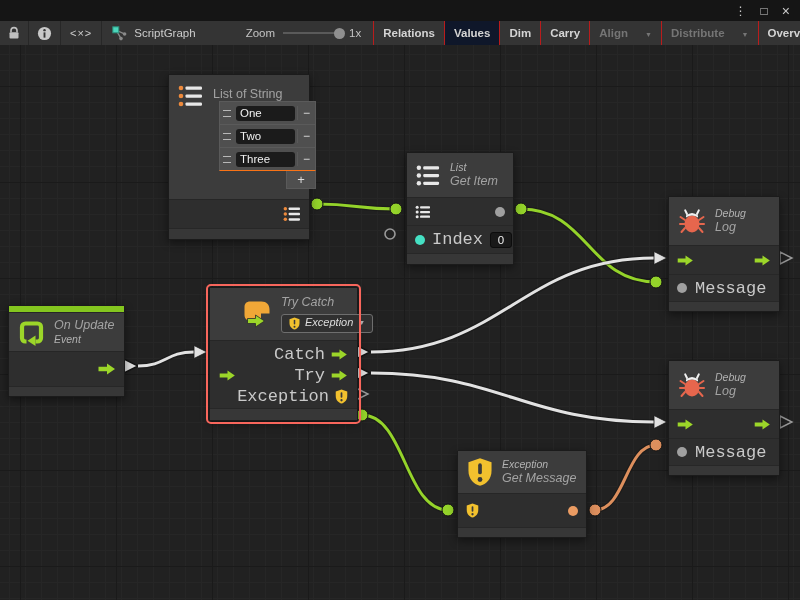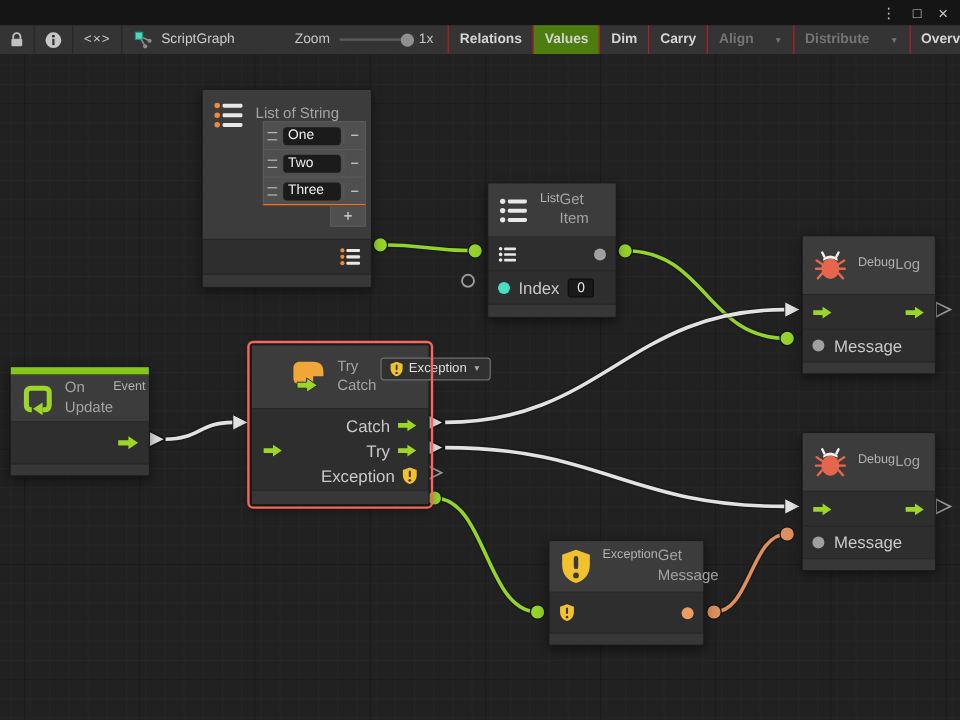--- a/index.html
+++ b/index.html
@@ -16,21 +16,21 @@
   .winctrl span{cursor:default;line-height:1;}
 
   
   .toolbar{position:absolute;left:0;top:21px;width:800px;height:24px;background:#343434;
            border-bottom:1px solid #1e1e1e;display:flex;align-items:stretch;
            font-size:11.5px;color:#d4d4d4;}
   .tbtn{display:flex;align-items:center;justify-content:center;padding:0 9px;
         border-right:1px solid #272727;white-space:nowrap;}
   .tbtn.icon-only{padding:0 8px;}
   .tb-group{display:flex;align-items:center;gap:7px;padding:0 10px;border-right:1px solid #272727;}
-  .tbtn.active{background:#4d7c0f;}
+  .tbtn.active{background:#0f172a;}
   .tbtn.disabled{color:#757575;gap:12px;}
   .tbtn .dd{font-size:7px;margin-left:5px;transform:translateY(1px);}
   .right-btns{margin-left:auto;display:flex;align-items:stretch;}
   .right-btns .tbtn{border-left:1px solid #b91c1c;border-right:none;font-weight:bold;}
   .zoomwrap{display:flex;align-items:center;gap:8px;padding:0 12px;}
   .zoomtrack{width:58px;height:2px;background:#5a5a5a;position:relative;}
   .zoomhandle{position:absolute;right:-4px;top:-4.5px;width:11px;height:11px;border-radius:50%;
               background:#8f8f8f;}
   .codeglyph{font-size:11px;letter-spacing:1px;color:#cfcfcf;}
 
@@ -44,37 +44,37 @@
     background-size:96px 96px,96px 96px,16px 16px,16px 16px;
     background-position:20px 41px,20px 41px,9px 9px,9px 9px;}
   #wires{position:absolute;left:0;top:0;}
 
   
   .node{position:absolute;background:#2e2e2e;border:1px solid #1b1b1b;border-radius:2px;
         box-shadow:0 3px 9px rgba(0,0,0,.45);}
   .node.selected{outline:2px solid #f8665c;outline-offset:1px;}
   .nheader{background:#3c3c3c;display:flex;align-items:center;gap:9px;padding:0 9px;
            border-bottom:1px solid #262626;}
-  .ntitles{display:flex;flex-direction:row;justify-content:flex-start;line-height:1.25;}
+  .ntitles{display:flex;flex-direction:column;justify-content:flex-start;line-height:1.25;font-style:italic;}
   .nkind{font-size:10.5px;color:#b2b2b2;}
   .ntitle{font-size:12.5px;color:#a3a3a3;}
   .nrow{display:flex;align-items:center;padding:0 8px;position:relative;border-bottom:1px solid #272727;}
   .nfooter{background:#373737;}
-  .port-label{font-size:14px;color:#c9c9c9;}
+  .port-label{font-size:17px;color:#c9c9c9;font-family:Liberation Mono, monospace;}
   .dot{width:10px;height:10px;border-radius:50%;flex:none;}
   .dot.gray{background:#a0a0a0;}
   .dot.teal{background:#45e0c3;}
   .value-box{background:#191919;border:1px solid #0c0c0c;border-radius:3px;color:#eee;
              font-size:11.5px;padding:1px 6px;min-width:8px;text-align:center;}
 
   
   .event-bar{height:6px;background:#84c61f;border-bottom:1px solid #262626;}
 
   
-  .list-editor{position:absolute;left:50px;top:26px;width:86px;}
+  .list-editor{position:absolute;left:50px;top:26px;width:97px;}
   .le-row{display:flex;align-items:center;height:22px;background:#4f4f4f;
           border:1px solid #5a5a5a;border-bottom:none;}
   .le-row:nth-child(3){border-bottom:1px solid #f97316;}
   .le-handle{width:14px;display:flex;justify-content:center;}
   .le-handle i{display:block;width:8px;height:5px;border-top:1.6px solid #b8b8b8;
                border-bottom:1.6px solid #b8b8b8;}
   .le-field{flex:1;background:#1b1b1b;border-radius:3px;margin:0 2px;color:#f0f0f0;
             font-size:11.5px;height:15px;line-height:15px;padding:0 4px;}
   .le-minus{width:17px;text-align:center;color:#ddd;border-left:1px solid #5a5a5a;
             font-size:12px;}

